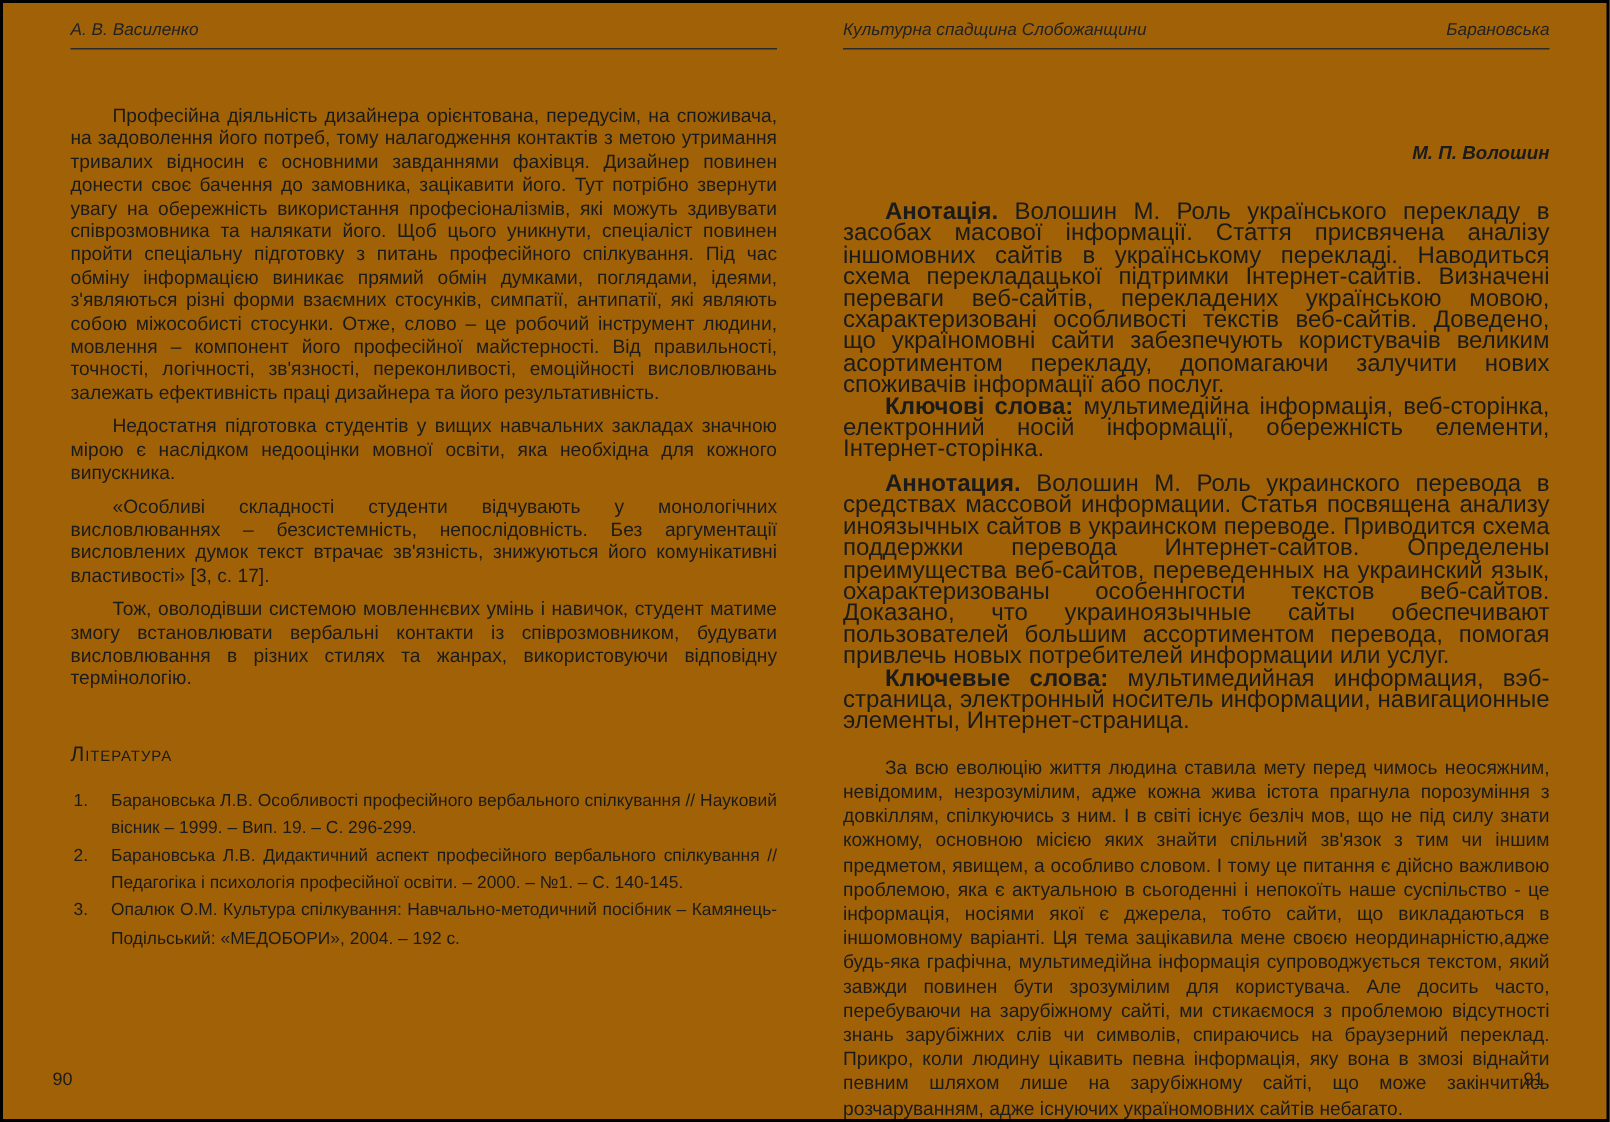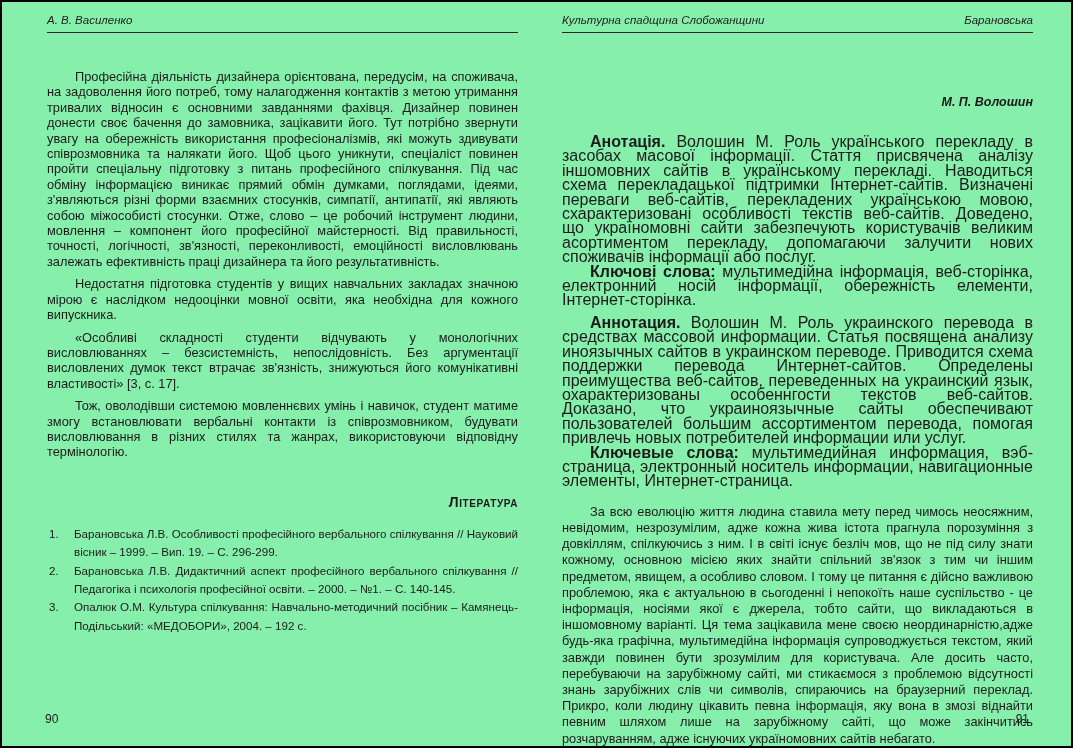--- a/index.html
+++ b/index.html
@@ -1,21 +1,21 @@
 <!DOCTYPE html>
 <html lang="uk"><head>
 <meta charset="utf-8">
 <style>
   html, body { margin: 0; padding: 0; background: #404040; }
   .scan {
     position: relative;
     width: 1073px;
     height: 748px;
     box-sizing: border-box;
-    background: #86efac;
+    background: #a16207;
     border: 2px solid #000;
     overflow: hidden;
     font-family: "Liberation Sans", sans-serif;
     color: #1b1b1b;
   }
   .spread {
     display: flex;
     gap: 44px;
     padding: 12px 38px 0 45px;
     box-sizing: border-box;
@@ -39,26 +39,25 @@
     margin: 0;
     font-size: 12.8px;
     line-height: 15.4px;
     text-align: justify;
     text-indent: 28px;
   }
   .body-text p + p { margin-top: 7px; }
 
   .lit-heading {
     margin-top: 34px;
-    text-align: right;
+    text-align: left;
     font-variant: small-caps;
     font-size: 14px;
     letter-spacing: 0.6px;
     color: #1b1b1b;
-    font-weight: bold;
   }
   .refs { margin-top: 15px; }
   .ref-item {
     position: relative;
     padding-left: 27px;
     font-size: 11.6px;
     line-height: 18.4px;
     text-align: justify;
   }
   .ref-num { position: absolute; left: 2px; top: 0; }
@@ -97,21 +96,21 @@
     text-align: justify;
     text-indent: 28px;
   }
 
   .folio {
     position: absolute;
     bottom: 20px;
     font-size: 12px;
     color: #1b1b1b;
   }
-  .folio-left { left: 43px; }
+  .folio-left { left: 33px; }
   .folio-right { right: 42px; }
 </style>
 </head>
 <body>
 
 <div class="scan">
   <div class="spread">
 
     <div class="page">
       <div class="running-header">

